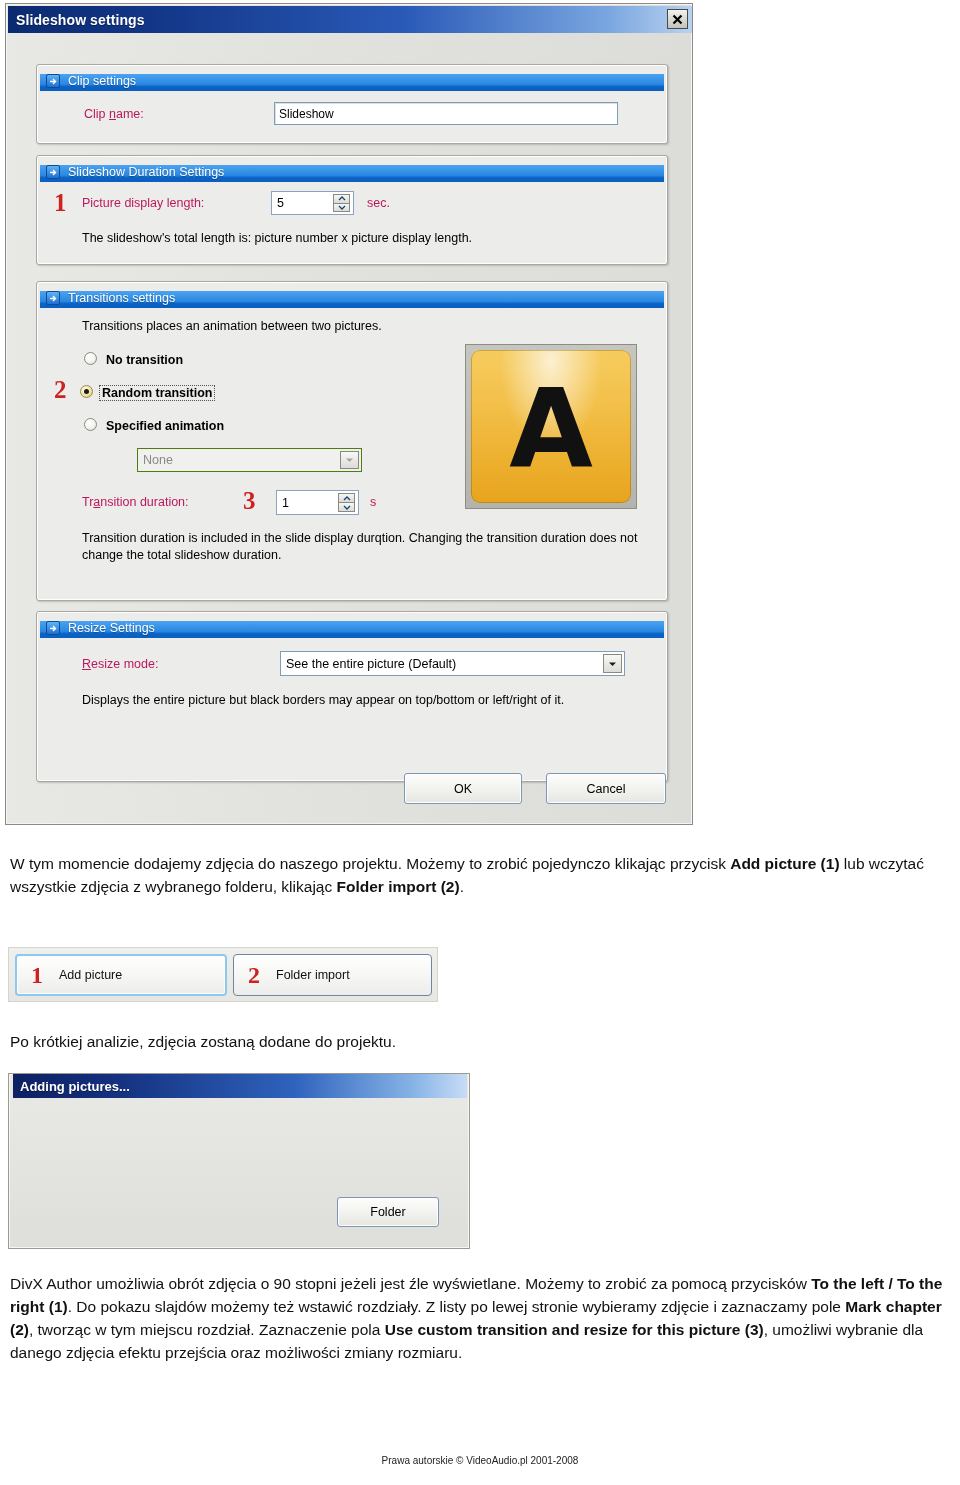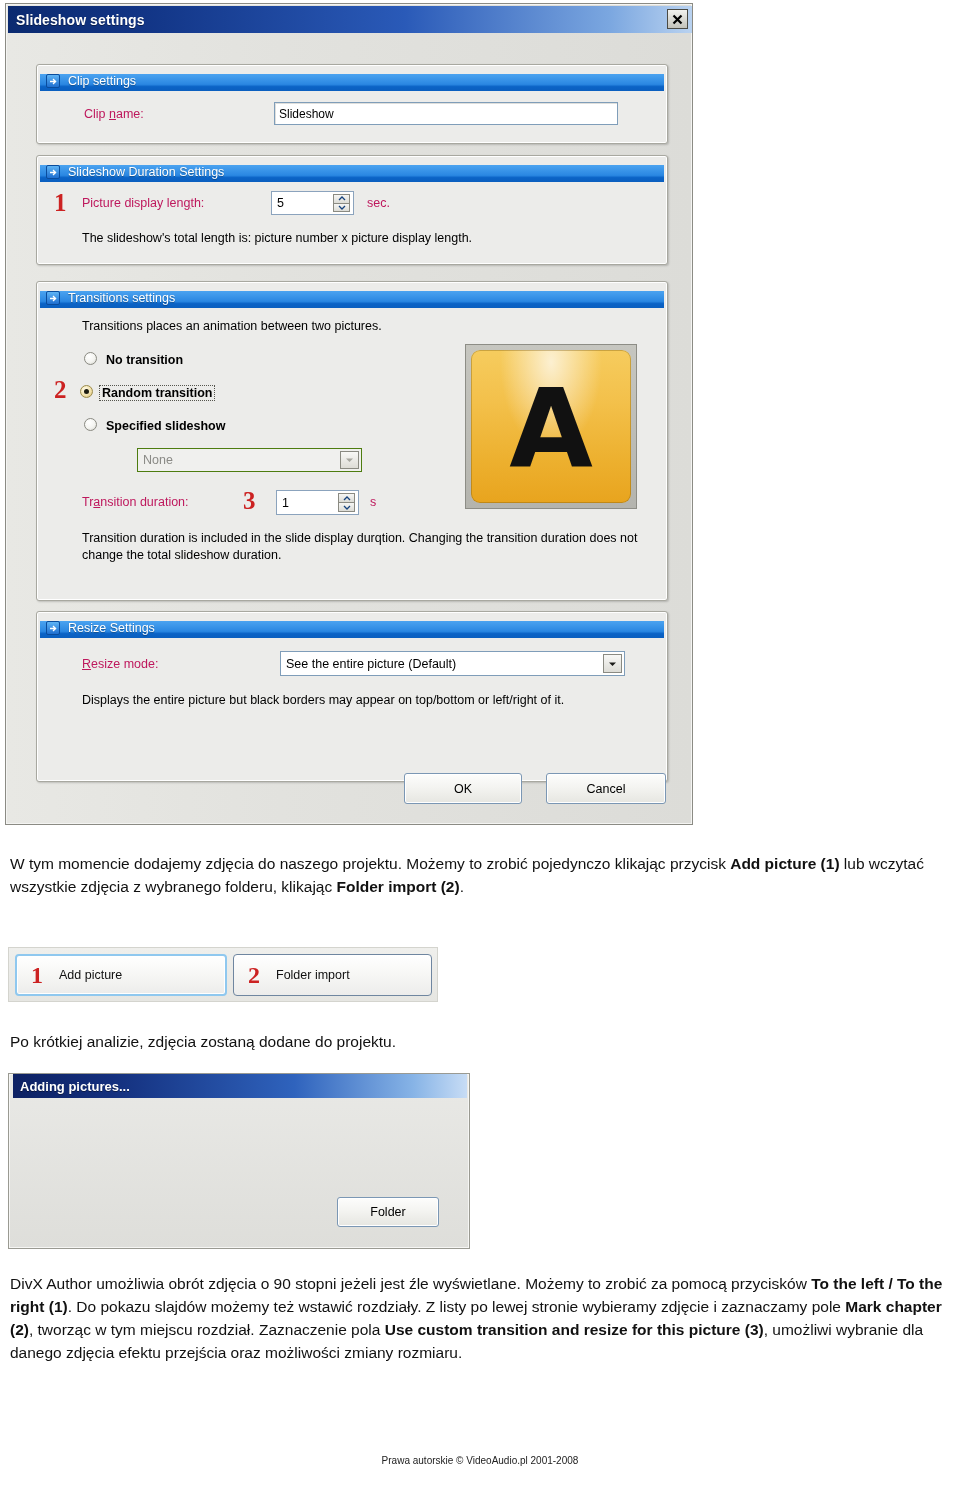--- a/index.html
+++ b/index.html
@@ -473,21 +473,21 @@
 
           <div class="radio-row" style="left:40px; top:77px;">
             <div class="radio checked">
                 <div class="dot"></div>
               </div>
             <div class="radio-label focused">Random transition</div>
           </div>
 
           <div class="radio-row" style="left:44px; top:110px;">
             <div class="radio"></div>
-            <div class="radio-label">Specified slideshow</div>
+            <div class="radio-label">Specified animation</div>
           </div>
 
           <div class="combo" style="left:97px; top:140px; width:225px; height:24px;">
             <div class="cval">None</div>
             <div class="carrow">
               <svg width="9" height="6" viewBox="0 0 9 6">
                   <path d="M1 1.5 L4.5 5 L8 1.5 Z" fill="#a7a7a0"></path>
                 </svg>
             </div>
           </div>

